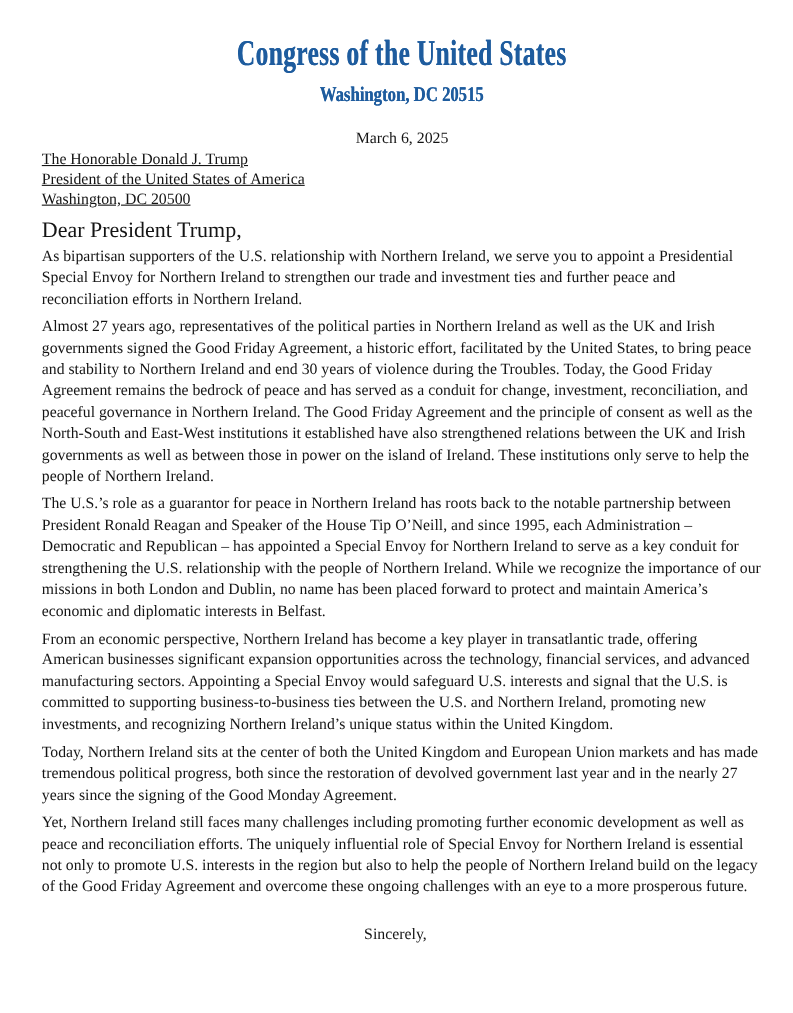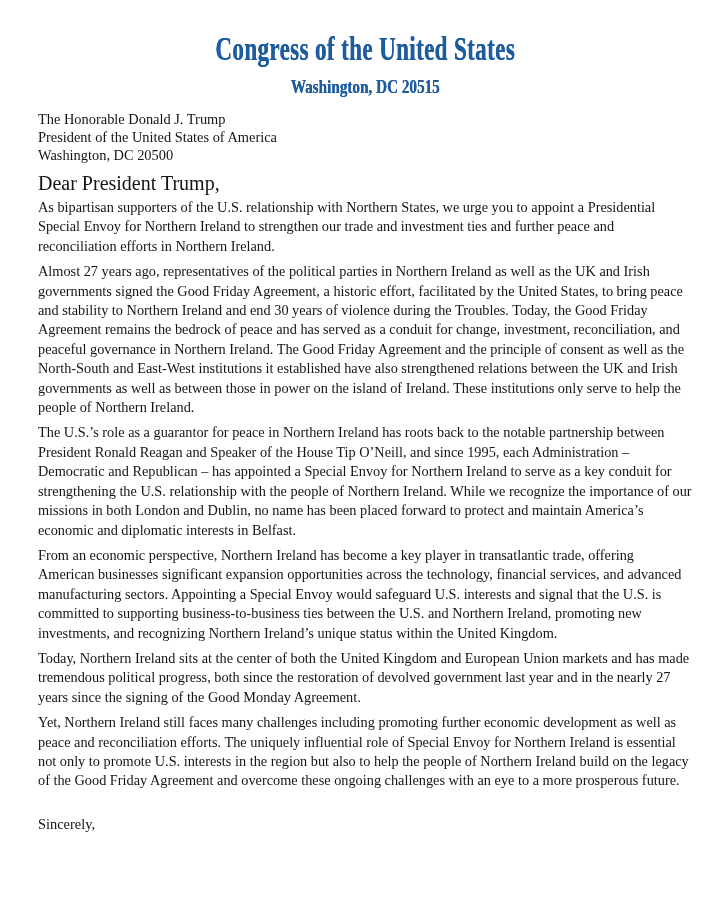--- a/index.html
+++ b/index.html
@@ -50,70 +50,72 @@
     color: #1e5c9e;
     text-shadow: 0.3px 0 0 #1e5c9e;
   }
   .date-line {
     margin-top: 17px;
     text-align: center;
     font-size: 14.4px;
     line-height: 19px;
   }
   .recipient {
-    margin-top: 10px;
     font-size: 14.4px;
     line-height: 18px;
+    text-decoration: underline;
   }
   .salutation {
     margin-top: 10px;
     font-size: 20px;
     line-height: 19px;
   }
   .body-copy {
     margin-top: 5px;
     width: 655px;
   }
   .body-copy p {
     margin: 0 0 6px 0;
     font-size: 14.3px;
     line-height: 19.4px;
     text-align: left;
   }
   .closing {
     margin-top: 24px;
+    margin-left: 293px;
     font-size: 14.4px;
     line-height: 19px;
   }
 </style>
 </head>
 <body>
 
 <div class="page">
 
   <header class="letterhead">
     <div class="org-title">
       <span class="squeeze">Congress of the United States</span>
     </div>
     <div class="org-address">
       <span class="squeeze2">Washington, DC 20515</span>
     </div>
   </header>
 
+  <div class="date-line">March 6, 2025</div>
 
   <div class="recipient">
     <div>The Honorable Donald J. Trump</div>
     <div>President of the United States of America</div>
     <div>Washington, DC 20500</div>
   </div>
 
   <div class="salutation">Dear President Trump,</div>
 
   <div class="body-copy">
-    <p>As bipartisan supporters of the U.S. relationship with Northern States, we urge you to appoint a Presidential Special Envoy for Northern Ireland to strengthen our trade and investment ties and further peace and reconciliation efforts in Northern Ireland.</p>
+    <p>As bipartisan supporters of the U.S. relationship with Northern Ireland, we serve you to appoint a Presidential Special Envoy for Northern Ireland to strengthen our trade and investment ties and further peace and reconciliation efforts in Northern Ireland.</p>
     <p>Almost 27 years ago, representatives of the political parties in Northern Ireland as well as the UK and Irish governments signed the Good Friday Agreement, a historic effort, facilitated by the United States, to bring peace and stability to Northern Ireland and end 30 years of violence during the Troubles. Today, the Good Friday Agreement remains the bedrock of peace and has served as a conduit for change, investment, reconciliation, and peaceful governance in Northern Ireland. The Good Friday Agreement and the principle of consent as well as the North-South and East-West institutions it established have also strengthened relations between the UK and Irish governments as well as between those in power on the island of Ireland. These institutions only serve to help the people of Northern Ireland.</p>
     <p>The U.S.’s role as a guarantor for peace in Northern Ireland has roots back to the notable partnership between President Ronald Reagan and Speaker of the House Tip O’Neill, and since 1995, each Administration – Democratic and Republican – has appointed a Special Envoy for Northern Ireland to serve as a key conduit for strengthening the U.S. relationship with the people of Northern Ireland. While we recognize the importance of our missions in both London and Dublin, no name has been placed forward to protect and maintain America’s economic and diplomatic interests in Belfast.</p>
     <p>From an economic perspective, Northern Ireland has become a key player in transatlantic trade, offering American businesses significant expansion opportunities across the technology, financial services, and advanced manufacturing sectors. Appointing a Special Envoy would safeguard U.S. interests and signal that the U.S. is committed to supporting business-to-business ties between the U.S. and Northern Ireland, promoting new investments, and recognizing Northern Ireland’s unique status within the United Kingdom.</p>
     <p>Today, Northern Ireland sits at the center of both the United Kingdom and European Union markets and has made tremendous political progress, both since the restoration of devolved government last year and in the nearly 27 years since the signing of the Good Monday Agreement.</p>
     <p>Yet, Northern Ireland still faces many challenges including promoting further economic development as well as peace and reconciliation efforts. The uniquely influential role of Special Envoy for Northern Ireland is essential not only to promote U.S. interests in the region but also to help the people of Northern Ireland build on the legacy of the Good Friday Agreement and overcome these ongoing challenges with an eye to a more prosperous future.</p>
   </div>
 
   <div class="closing">Sincerely,</div>
 
 </div>

